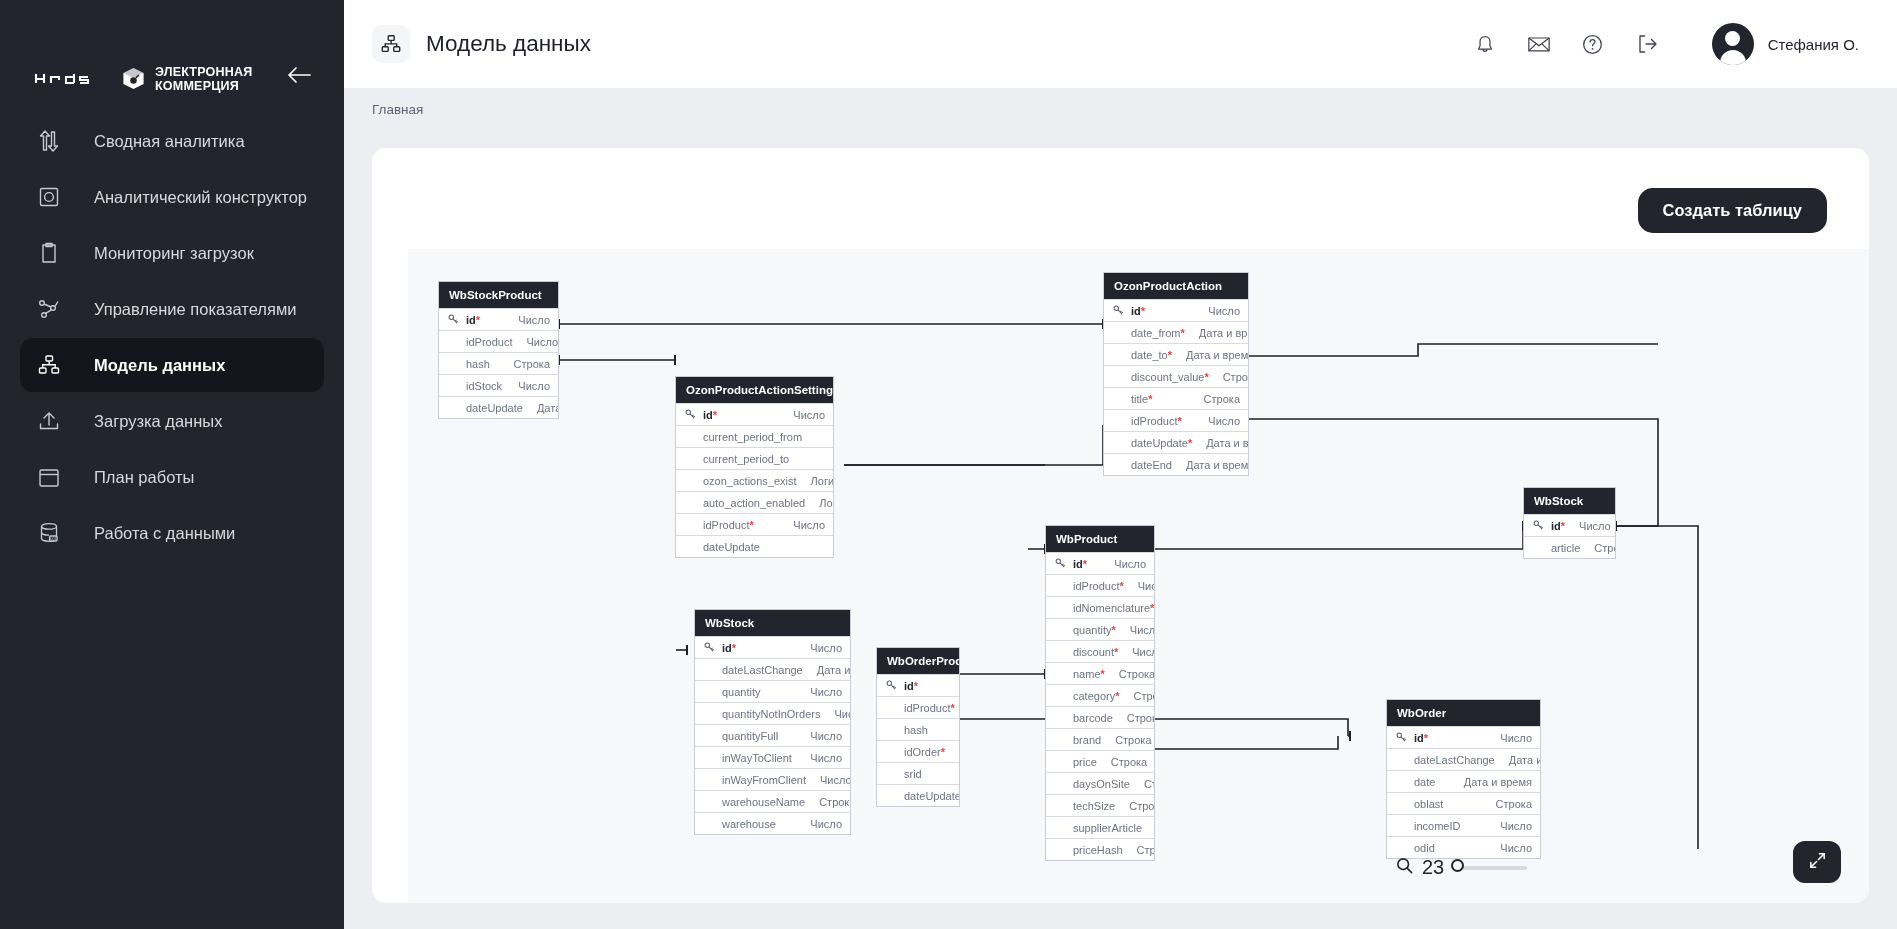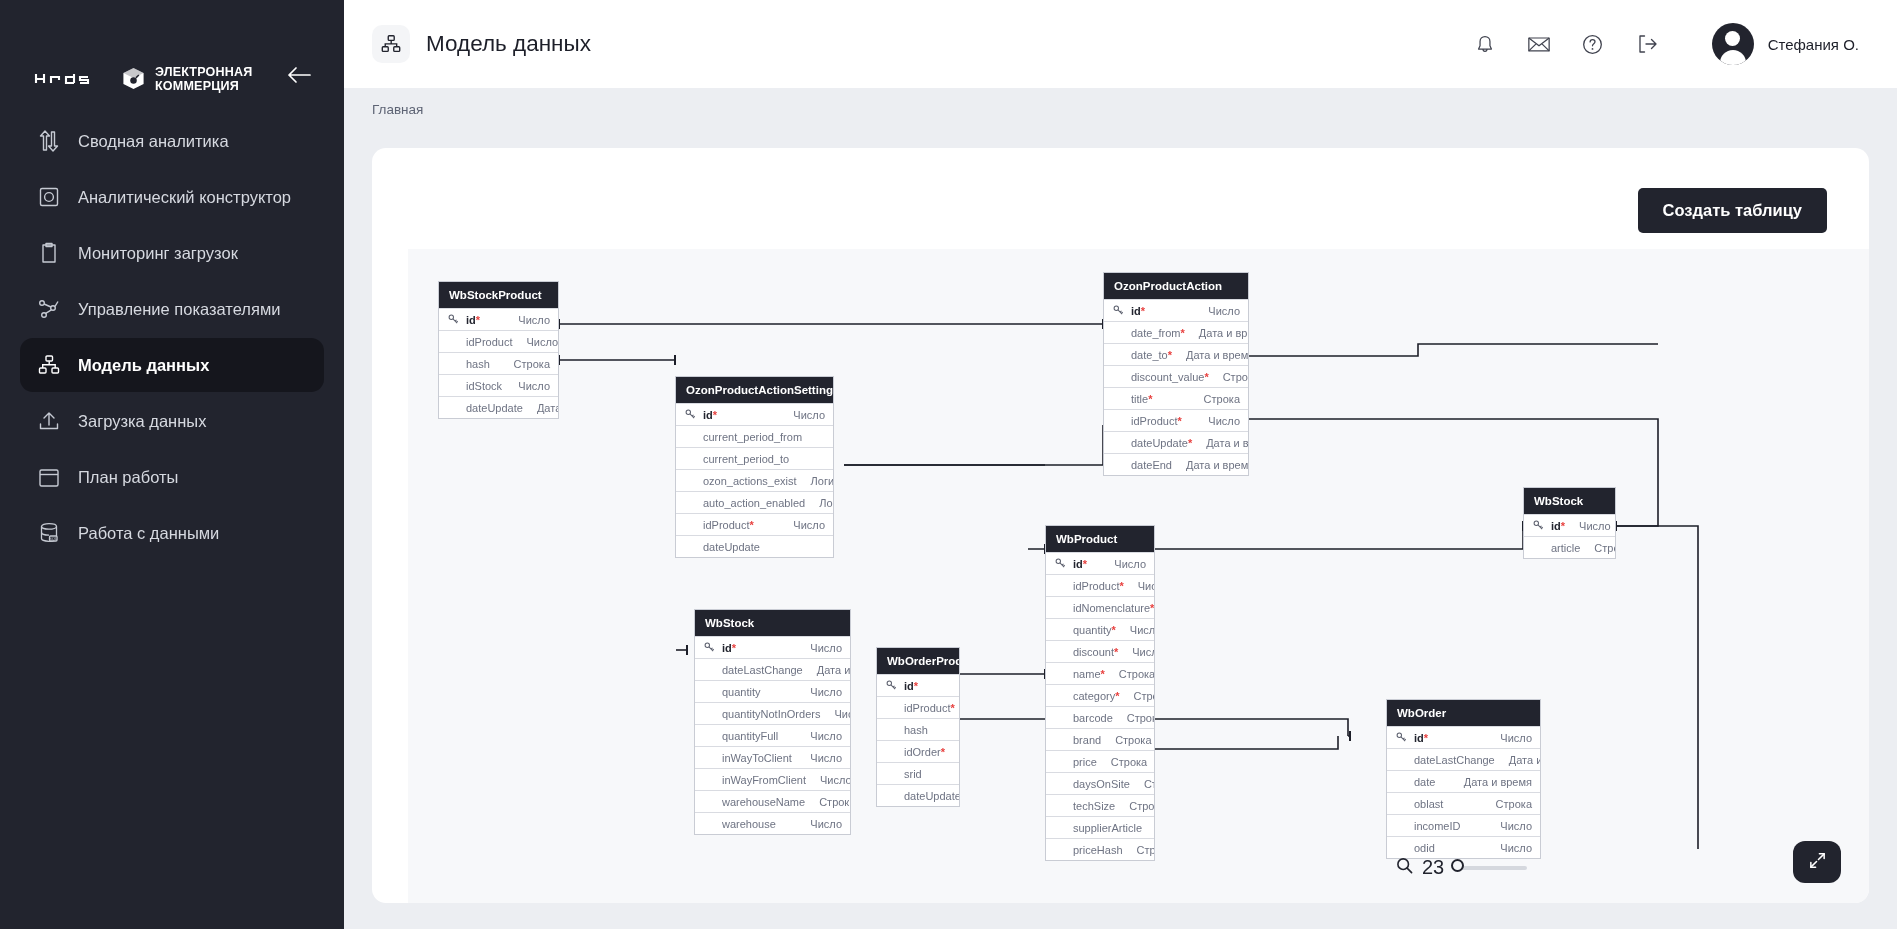--- a/index.html
+++ b/index.html
@@ -32,21 +32,21 @@
     font-family: "Liberation Sans", sans-serif;
     white-space: nowrap; transform: scaleX(.93); transform-origin: left center;
   }
   .collapse-btn {
     margin-left: auto; width: 34px; height: 34px;
     display: flex; align-items: center; justify-content: center;
     cursor: pointer;
   }
   .nav { margin-top: 22px; display: flex; flex-direction: column; gap: 2px; padding: 0 20px; }
   .nav-item {
-    display: flex; align-items: center; gap: 16px;
+    display: flex; align-items: center; gap: 32px;
     height: 54px; padding: 0 16px; border-radius: 13px;
     color: #d6d9e0; font-size: 16.5px; cursor: pointer;
     white-space: nowrap;
   }
   .nav-item .ni-icon { width: 26px; height: 26px; flex: 0 0 26px; display: flex; align-items: center; justify-content: center; }
   .nav-item.active { background: #15161d; color: #ffffff; font-weight: bold; }
 
   
   .main { flex: 1; height: 929px; display: flex; flex-direction: column; background: #ffffff; min-width: 0; }
 
@@ -81,21 +81,21 @@
 
   .content-area { flex: 1; background: #eceef2; padding: 18px 28px 26px 28px; min-height: 0; }
   .canvas-card {
     width: 100%; height: 100%; background: #ffffff; border-radius: 14px;
     position: relative; overflow: hidden;
   }
   .create-btn {
     position: absolute; top: 40px; right: 42px; z-index: 40;
     background: #22242e; color: #fff; border: none;
     font-size: 16.5px; font-weight: bold; font-family: inherit;
-    padding: 13px 25px; border-radius: 5px; cursor: pointer;
+    padding: 13px 25px; border-radius: 15px; cursor: pointer;
   }
 
   
   .er-canvas {
     position: absolute; left: 36px; top: 101px; right: 0px; bottom: 0px;
     background: #f7f8fa; overflow: hidden;
   }
   .er-inner { position: absolute; inset: 0; }
 
   .table-node {

